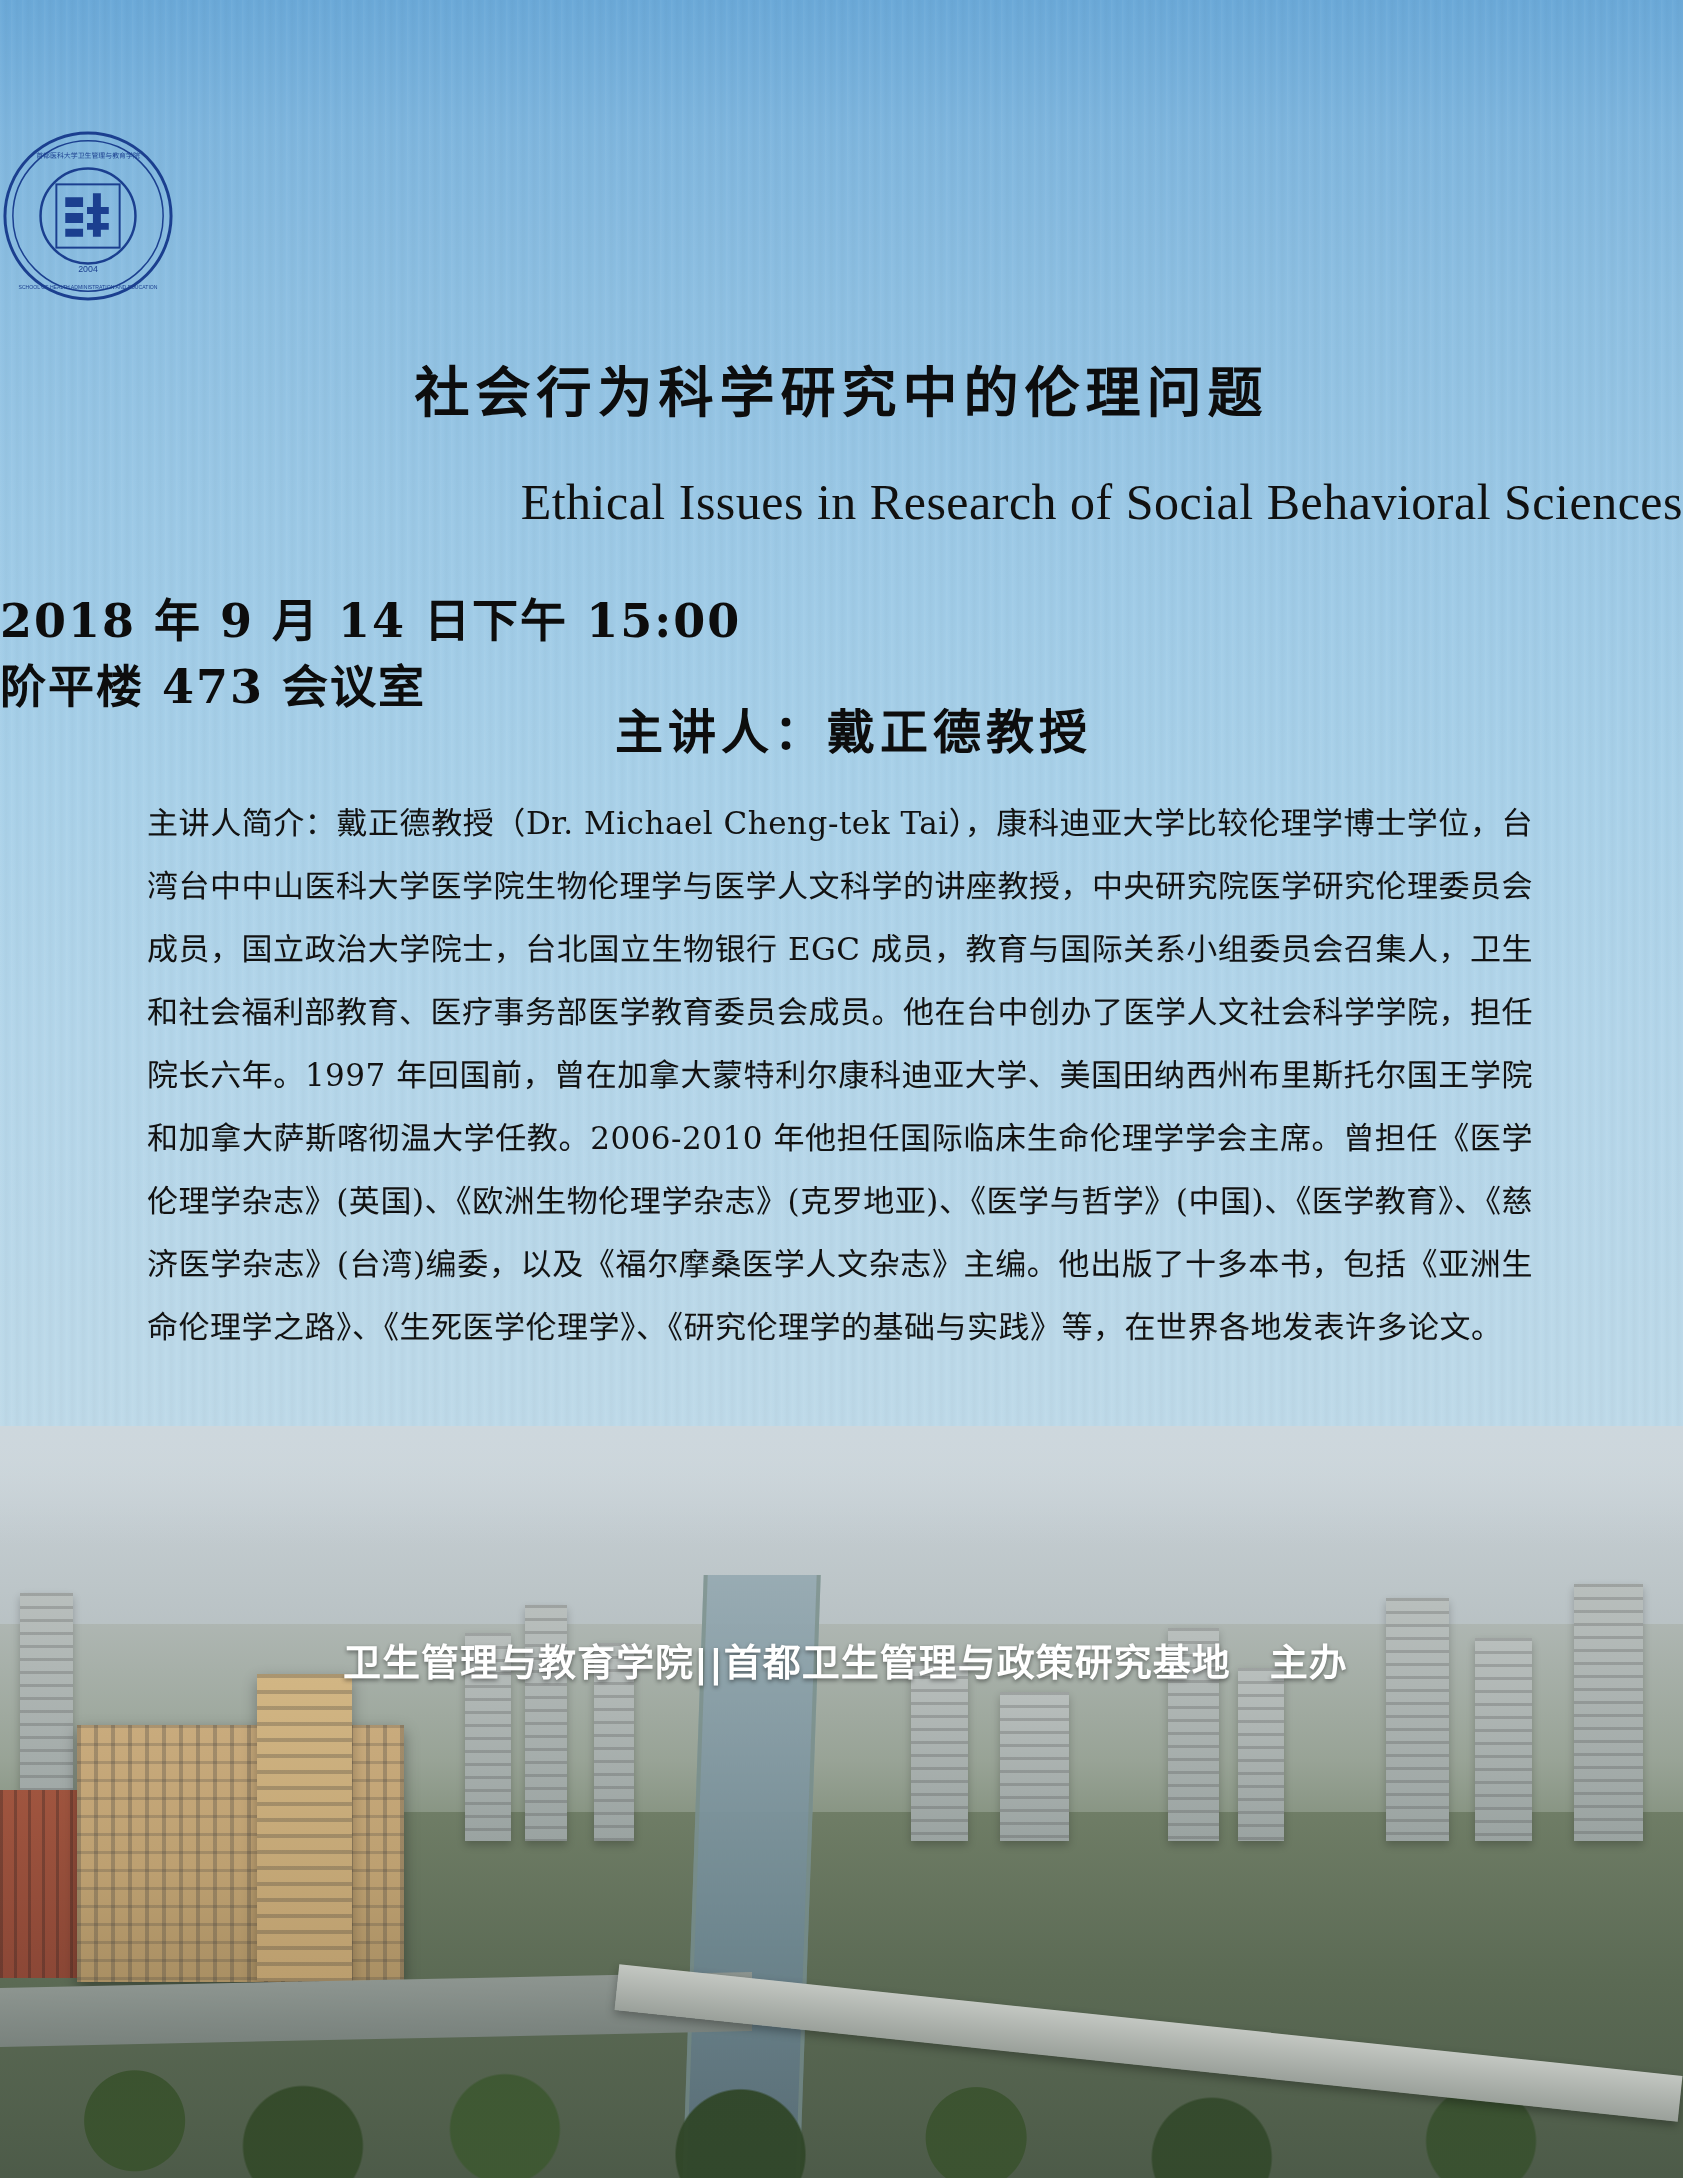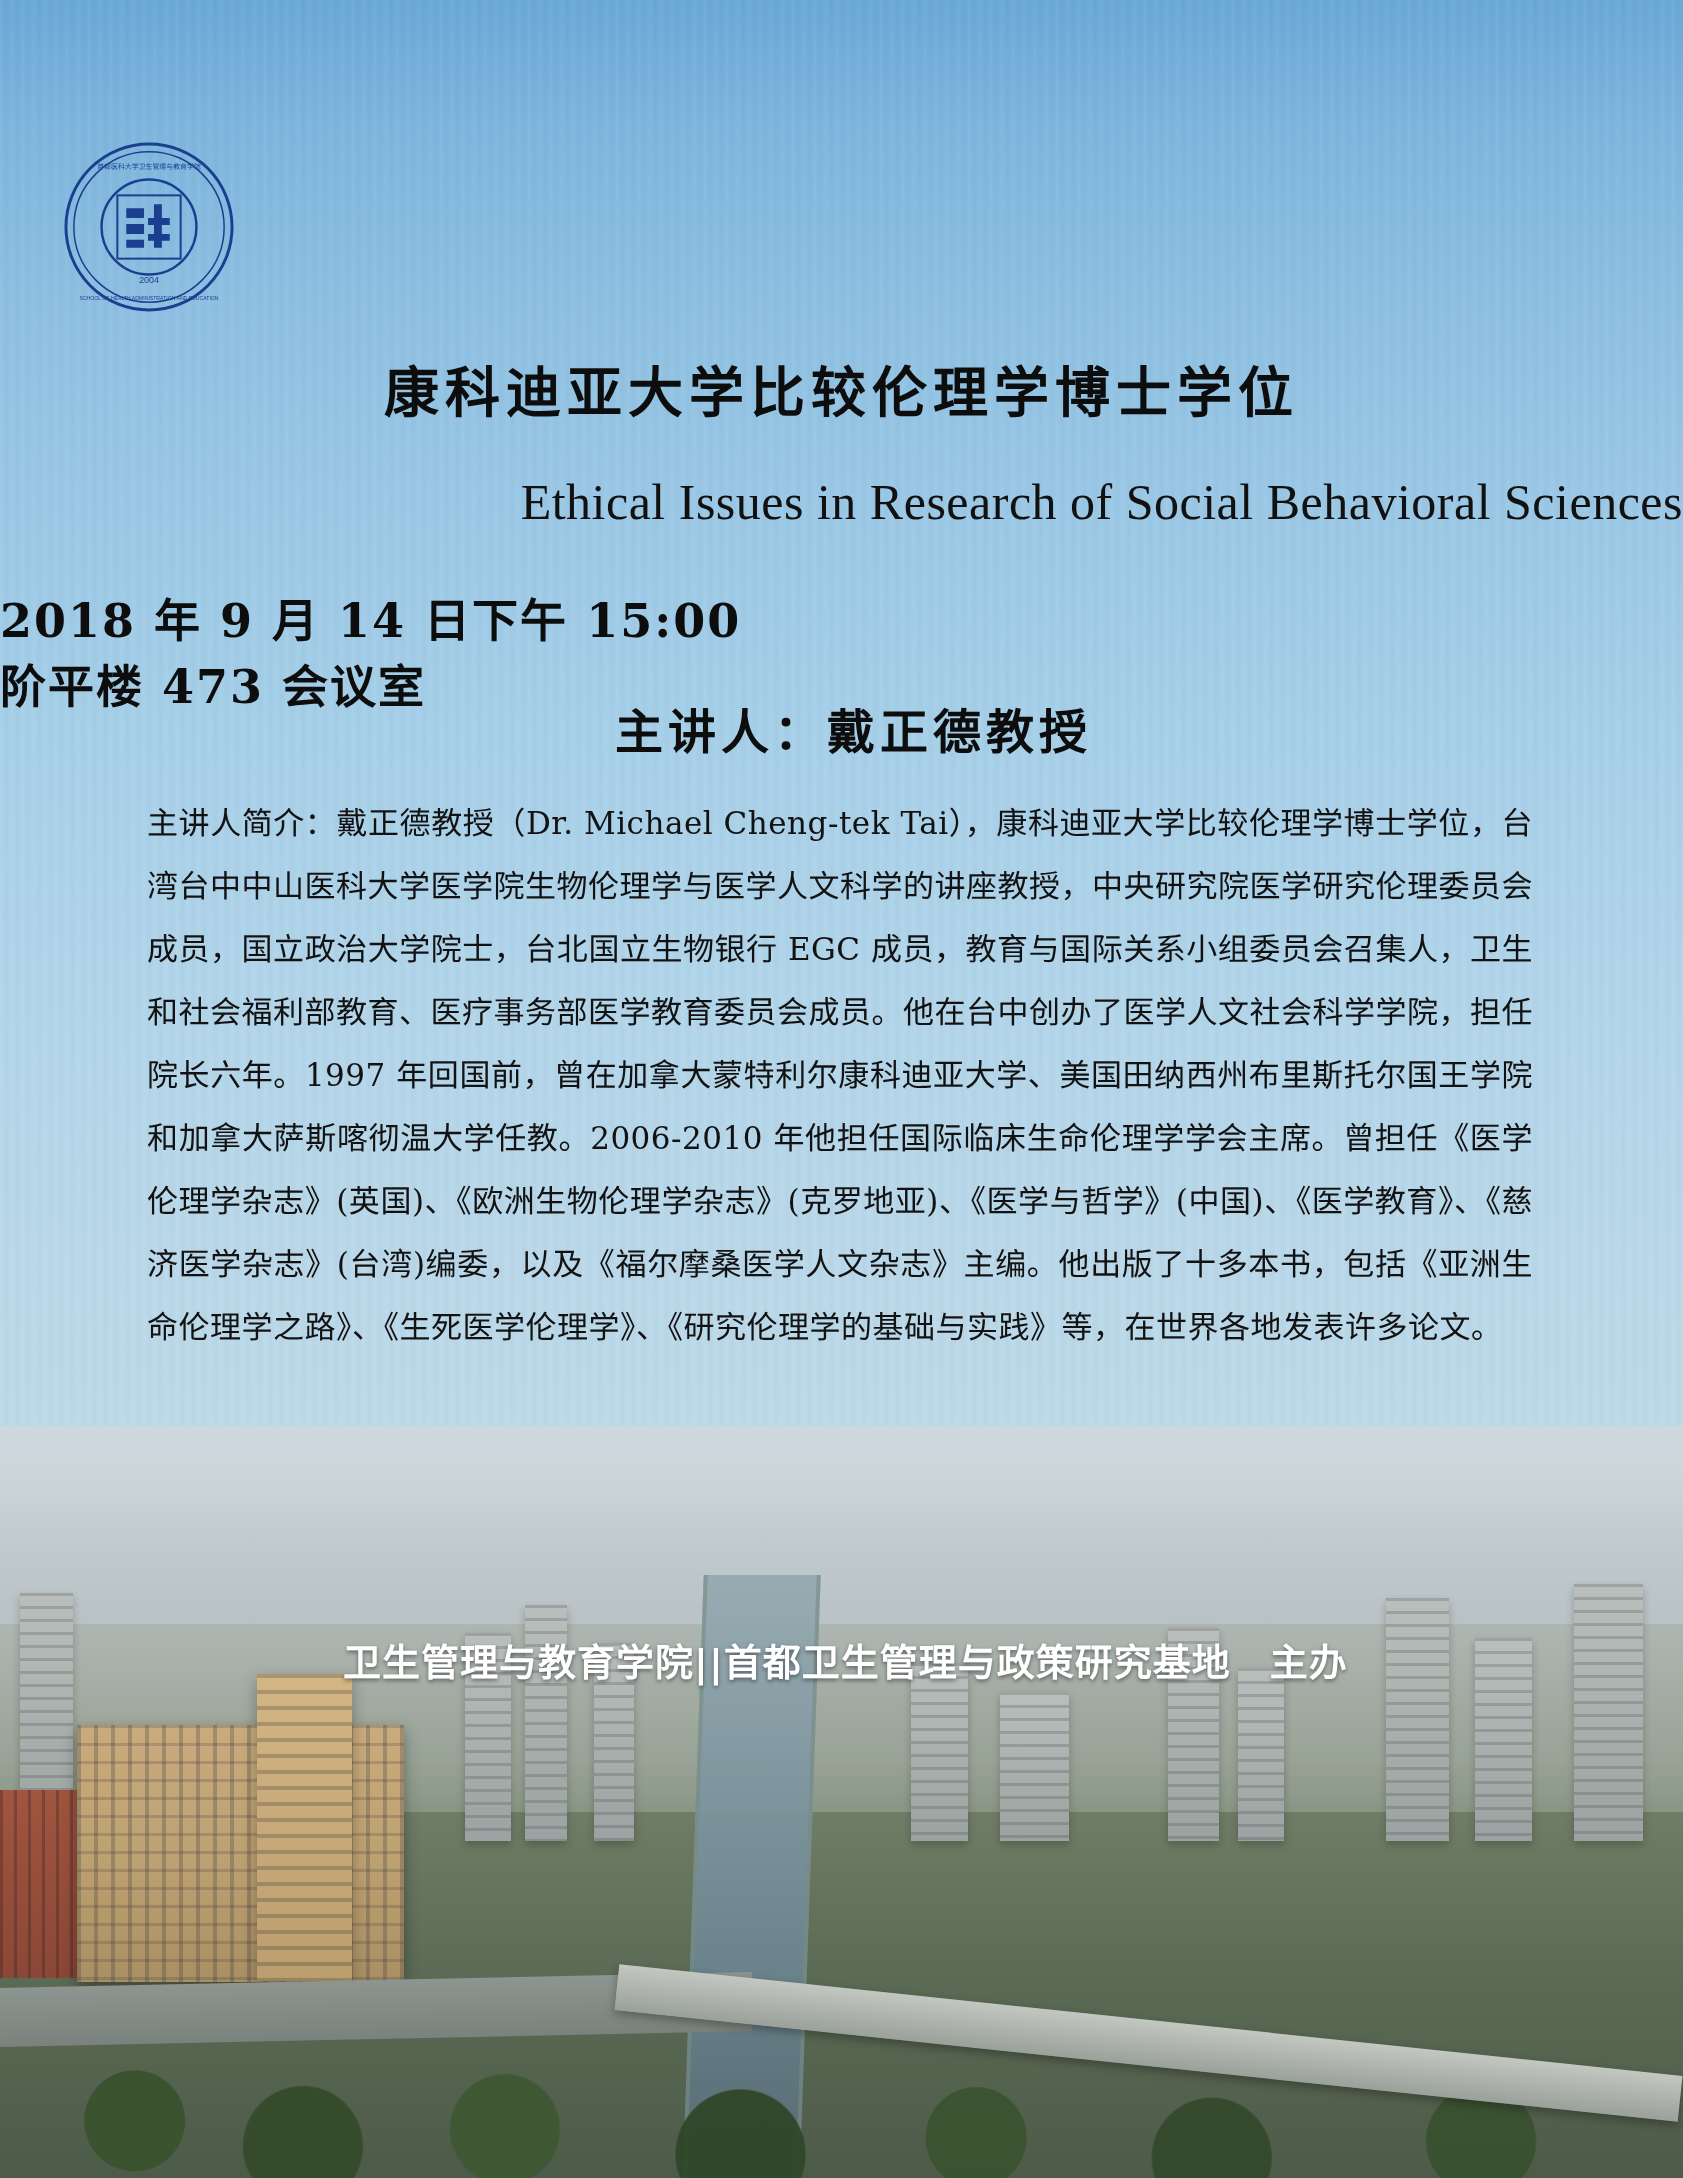--- a/index.html
+++ b/index.html
@@ -46,27 +46,26 @@
         rgba(255,255,255,0.045) 0px,
         rgba(255,255,255,0.0) 3px,
         rgba(0,0,0,0.02) 6px,
         rgba(255,255,255,0.0) 11px);
     pointer-events: none;
   }
 
   
   .header {
     position: absolute;
-    top: 139px;
+    top: 128px;
     left: 0;
     width: 100%;
     display: flex;
     align-items: center;
     justify-content: flex-start;
-    padding-left: 61px;
     box-sizing: border-box;
   }
 
   .logo {
     width: 176px;
     height: 176px;
     flex: 0 0 auto;
     position: relative;
     margin-right: 24px;
   }
@@ -318,21 +317,21 @@
         <path d="M66 70 h18 v10 h-18 z M66 86 h18 v10 h-18 z M66 102 h18 v8 h-18 z" fill="#1b3f8f"></path>
         <path d="M94 66 h8 v44 h-8 z M88 80 h22 v7 h-22 z M88 96 h22 v7 h-22 z" fill="#1b3f8f"></path>
         <text x="89" y="30" text-anchor="middle" font-family="DejaVu Sans, sans-serif" font-size="7" fill="#1b3f8f">首都医科大学卫生管理与教育学院</text>
         <text x="89" y="163" text-anchor="middle" font-family="Liberation Sans, sans-serif" font-size="5.2" fill="#1b3f8f">SCHOOL OF HEALTH ADMINISTRATION AND EDUCATION</text>
         <text x="89" y="146" text-anchor="middle" font-family="Liberation Sans, sans-serif" font-size="9" fill="#1b3f8f">2004</text>
       </svg>
     </div>
 
   </div>
 
-  <div class="cn-title">康科迪亚大学比较伦理学博士学位</div>
+  <div class="cn-title">社会行为科学研究中的伦理问题</div>
 
   <div class="en-title">Ethical Issues in Research of Social Behavioral Sciences</div>
 
   <div class="meta-row">
     <span class="meta-datetime">2018 年 9 月 14 日下午 15:00</span>
     <span class="meta-gap"></span>
     <span class="meta-venue">阶平楼 473 会议室</span>
   </div>
 
   <div class="speaker-line">主讲人：戴正德教授</div>

